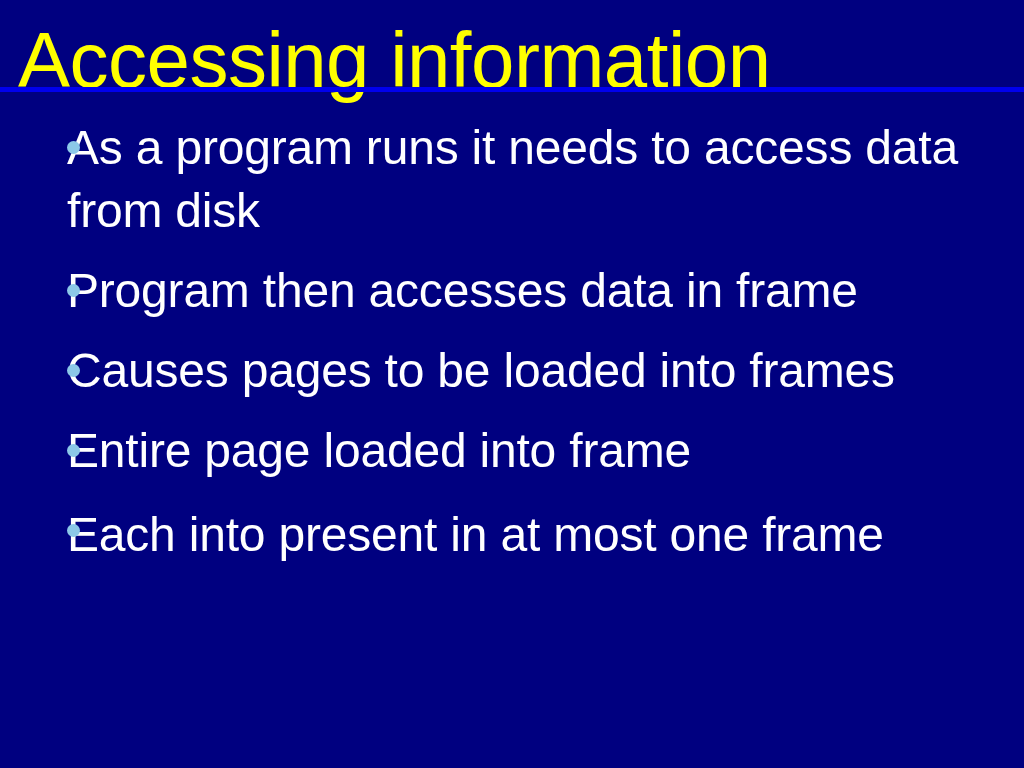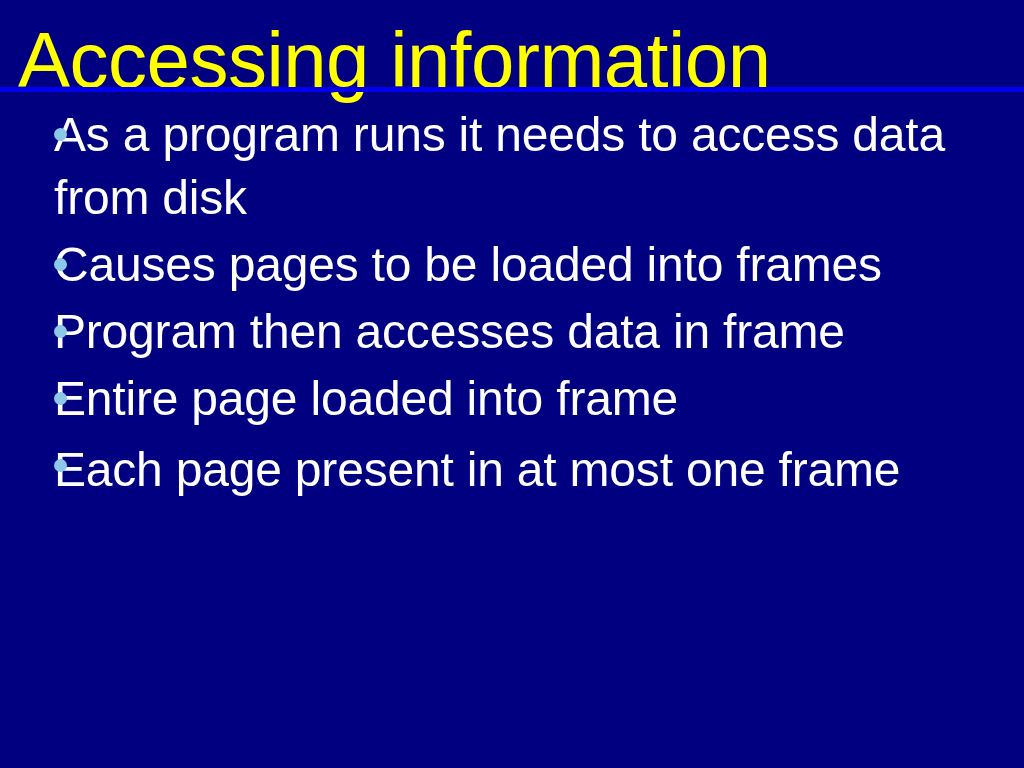--- a/index.html
+++ b/index.html
@@ -66,21 +66,21 @@
 
   .bullet-list {
     list-style: none;
     margin: 0;
     padding: 0;
   }
 
   .bullet-item {
     position: relative;
     padding-left: 50px;
-    margin: 4px;
+    margin: 17px;
     color: #FFFFFF;
     font-family: "Liberation Sans", sans-serif;
     font-size: 48px;
     font-weight: normal;
     line-height: 63px;
     letter-spacing: -0.2px;
   }
 
   
   .bullet-item.loose {
@@ -116,34 +116,34 @@
   <div class="body-area">
     <ul class="bullet-list">
 
       <li class="bullet-item" style="color: rgb(255, 255, 255);">
         <span class="bullet-marker" style="background: rgb(140, 200, 232);"></span>
         <span class="bullet-text">As a program runs it needs to access data from disk</span>
       </li>
 
       <li class="bullet-item" style="color: rgb(255, 255, 255);">
         <span class="bullet-marker" style="background: rgb(140, 200, 232);"></span>
-        <span class="bullet-text">Causes pages to be loaded into frames</span>
+        <span class="bullet-text">Program then accesses data in frame</span>
       </li>
 
       <li class="bullet-item" style="color: rgb(255, 255, 255);">
         <span class="bullet-marker" style="background: rgb(140, 200, 232);"></span>
-        <span class="bullet-text">Program then accesses data in frame</span>
+        <span class="bullet-text">Causes pages to be loaded into frames</span>
       </li>
 
       <li class="bullet-item" style="color: rgb(255, 255, 255);">
         <span class="bullet-marker" style="background: rgb(140, 200, 232);"></span>
         <span class="bullet-text">Entire page loaded into frame</span>
       </li>
 
       <li class="bullet-item loose" style="color: rgb(255, 255, 255);">
         <span class="bullet-marker" style="background: rgb(140, 200, 232);"></span>
-        <span class="bullet-text">Each page present in at most one frame</span>
+        <span class="bullet-text">Each into present in at most one frame</span>
       </li>
 
     </ul>
   </div>
 
 </div>
 
 </body></html>

